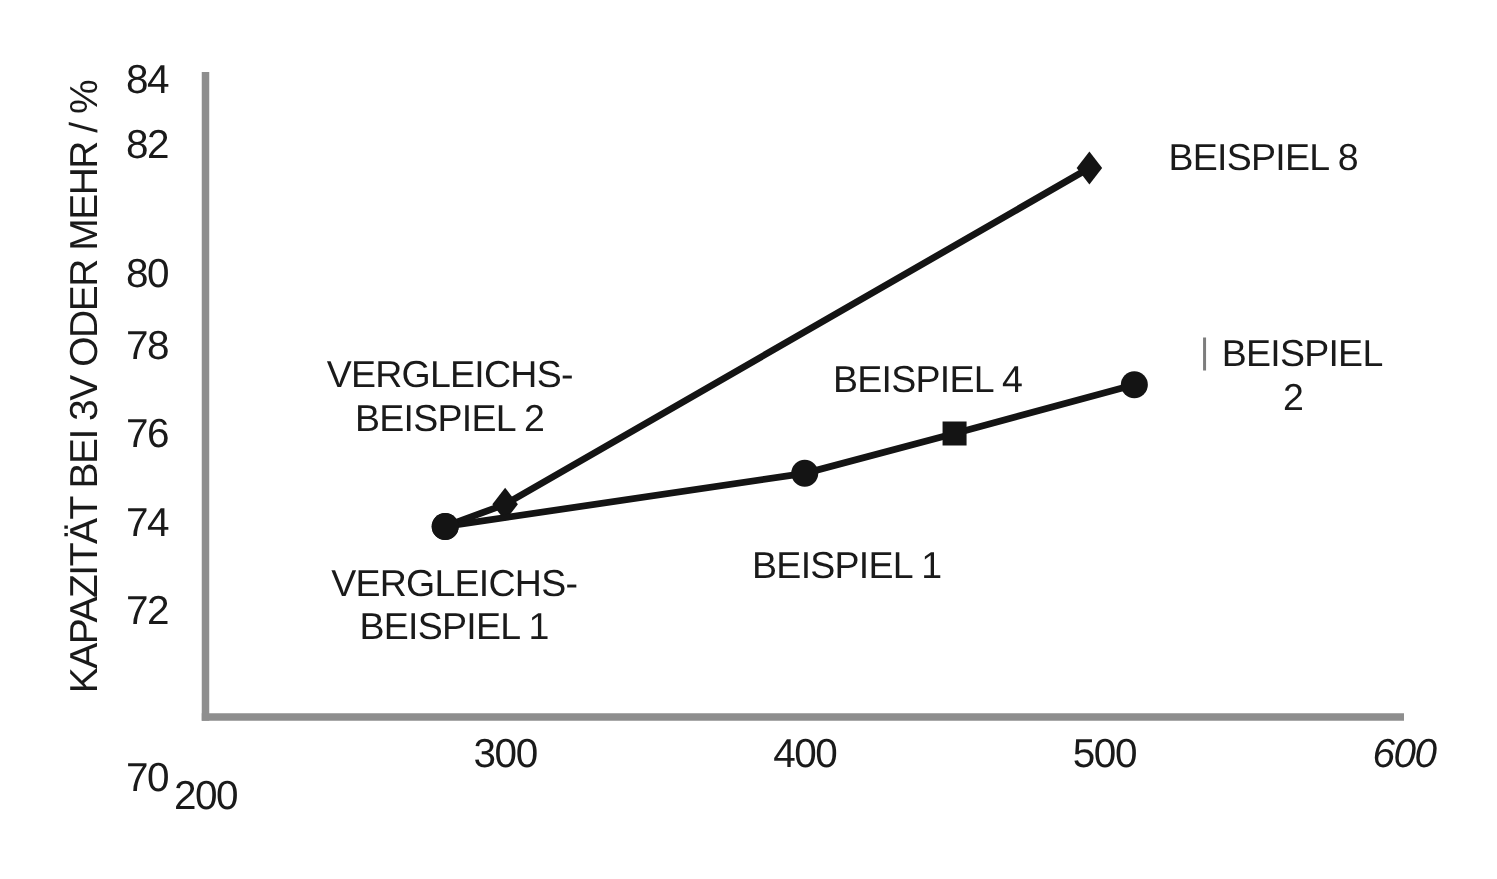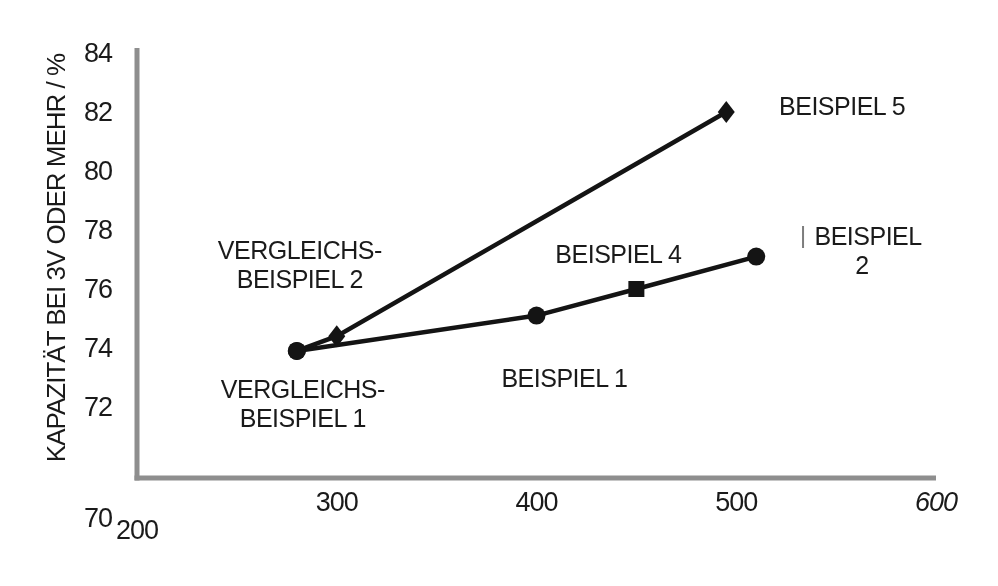--- a/index.html
+++ b/index.html
@@ -61,35 +61,35 @@
       <circle cx="536.5" cy="315.5500000000002" r="9" fill="#141414"></circle>
       <rect x="628.375" y="281" width="16" height="16" fill="#141414"></rect>
       <circle cx="756.225" cy="256.5500000000002" r="9" fill="#141414"></circle>
     </svg>
   <div id="yticks">
       <div class="ytick" style="top: 463px; margin-top: 40px;">70</div>
       <div class="ytick" style="top: 392px;">72</div>
       <div class="ytick" style="top: 333px;">74</div>
       <div class="ytick" style="top: 274px;">76</div>
       <div class="ytick" style="top: 215px;">78</div>
-      <div class="ytick" style="top: 156px;">80</div>
-      <div class="ytick" style="top: 97px;">82</div>
+      <div class="ytick" style="top: 167px;">80</div>
+      <div class="ytick" style="top: 81px;">82</div>
       <div class="ytick" style="top: 38px;">84</div>
     </div>
   <div id="xticks">
       <div class="xtick" style="left: 89px; margin-top: 28px;">200</div>
       <div class="xtick" style="left: 288.75px;">300</div>
       <div class="xtick" style="left: 488.5px;">400</div>
       <div class="xtick" style="left: 688.25px;">500</div>
       <div class="xtick" style="left: 888px; font-style: italic;">600</div>
     </div>
   <div id="annos">
       <div class="anno" style="left: 299.796px; top: 265.4px;"><span class="txt">VERGLEICHS-
 BEISPIEL 2</span></div>
       <div class="anno" style="left: 302.793px; top: 404.05px;"><span class="txt">VERGLEICHS-
 BEISPIEL 1</span></div>
       <div class="anno" style="left: 564.465px; top: 377.5px;"><span class="txt">BEISPIEL 1</span></div>
       <div class="anno" style="left: 618.398px; top: 253.6px;"><span class="txt">BEISPIEL 4</span></div>
-      <div class="anno" style="left: 842.117px; top: 106.1px;"><span class="txt">BEISPIEL 5</span></div>
+      <div class="anno" style="left: 842.117px; top: 106.1px;"><span class="txt">BEISPIEL 8</span></div>
       <div class="anno" style="left: 862.092px; top: 250.65px;"><span class="pretick"></span><span class="txt">BEISPIEL 2</span></div>
     </div>
   <div class="axis-title y">KAPAZITÄT BEI 3V ODER MEHR / %</div>
 </div>
 
 </body></html>

